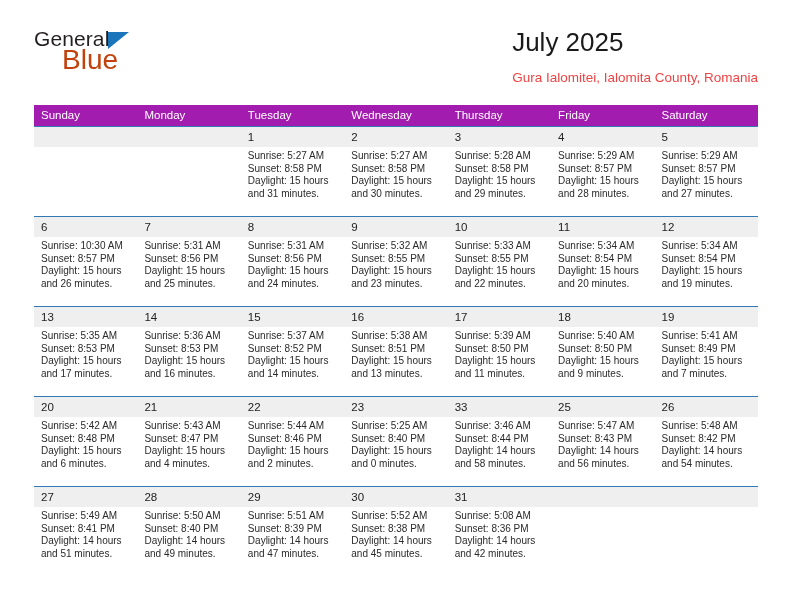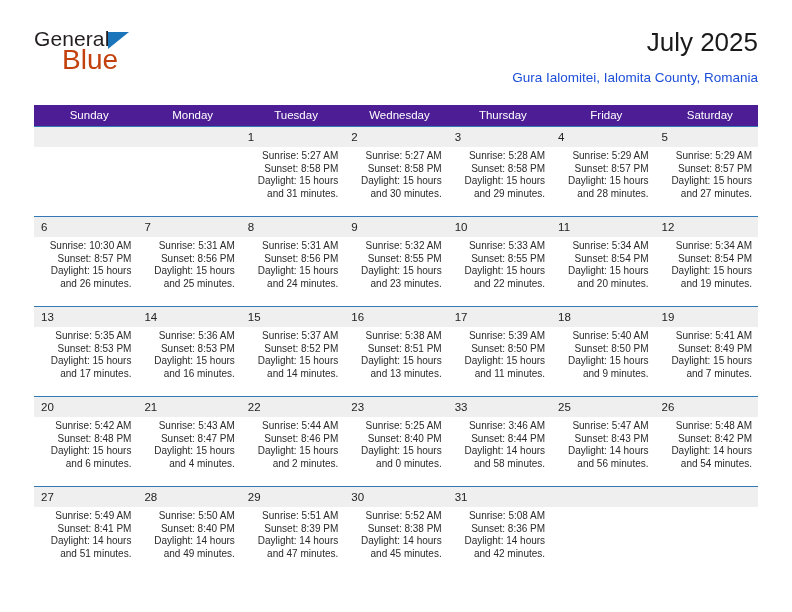--- a/index.html
+++ b/index.html
@@ -61,52 +61,52 @@
     font-size: 28px;
     line-height: 22px;
     color: #c2410c;
     margin-left: 28px;
     margin-top: -1px;
   }
   .title-block {
     position: absolute;
     right: 0;
     top: -2px;
-    text-align: right;
+    text-align: left;
   }
   .cal-title {
     font-size: 26px;
     line-height: 32px;
     font-weight: normal;
     color: #1a1a1a;
     margin: 0;
   }
   .cal-subtitle {
     font-size: 13.5px;
     line-height: 20px;
-    color: #1d4ed8;
+    color: #ef4444;
     margin: 10px 0 4px 0;
     white-space: nowrap;
   }
 
   
   .calendar {
     position: absolute;
     left: 34px;
     top: 105px;
     width: 724px;
     border-collapse: collapse;
     table-layout: fixed;
   }
   .calendar th {
-    background: #4c1d95;
+    background: #a21caf;
     color: #ffffff;
     font-size: 11.5px;
     font-weight: normal;
-    text-align: center;
+    text-align: left;
     padding: 4px 0 5px 7px;
     height: 11px;
     border: none;
   }
   .calendar td {
     vertical-align: top;
     padding: 0;
     border: none;
     width: 103.43px;
     border-top: 1px solid #3279b6;
@@ -129,21 +129,20 @@
     box-sizing: content-box;
   }
   .daycell.empty .daynum {
     background: #efefef;
   }
   .details {
     padding: 3px 6px 0 7px;
     font-size: 10px;
     line-height: 12.6px;
     color: #2a2a2a;
-    text-align: right;
   }
   .details div {
     white-space: nowrap;
   }
 </style>
 </head>
 <body>
 
 <div class="page">
 

